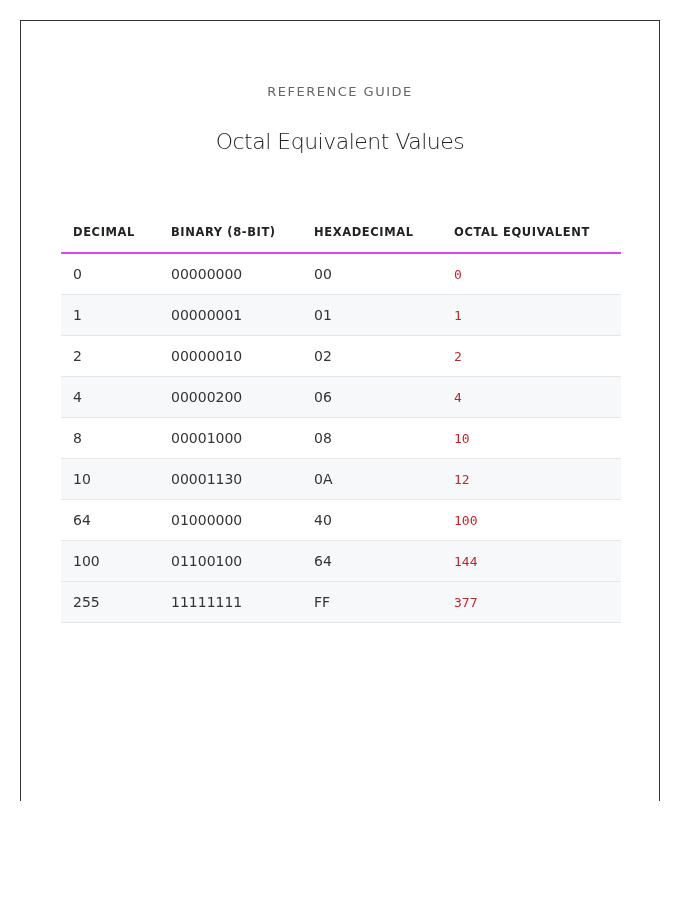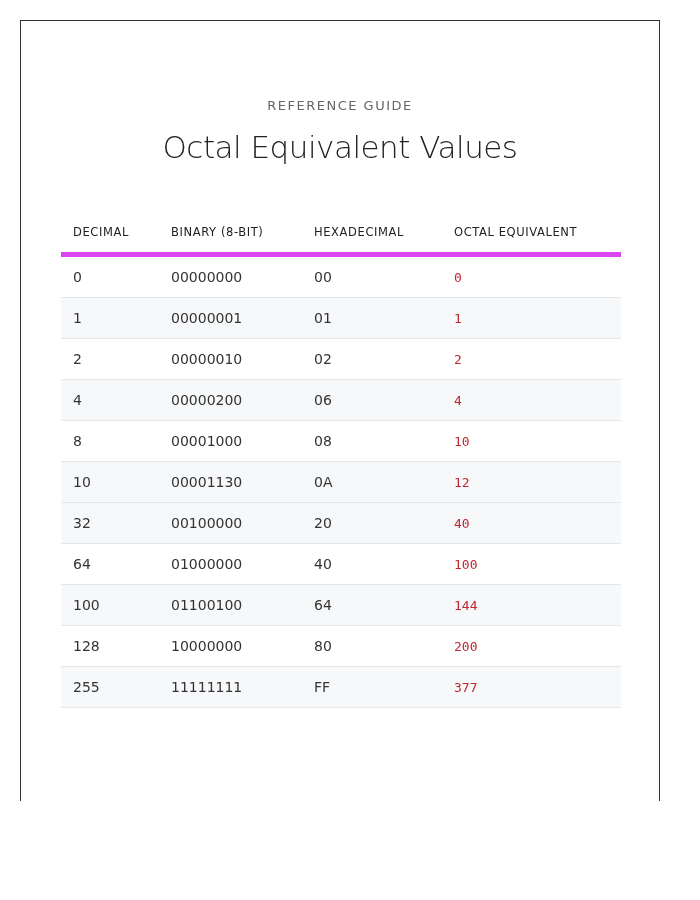--- a/index.html
+++ b/index.html
@@ -20,57 +20,57 @@
       border-right: 1px solid #333333;
       border-top: 1px solid #333333;
       box-sizing: border-box;
       background: #ffffff;
       overflow: hidden;
     }
     .eyebrow {
       position: absolute;
       left: 0;
       right: 0;
-      top: 77px;
+      top: 63px;
       text-align: center;
       font-family: "DejaVu Sans", sans-serif;
       font-size: 13px;
       letter-spacing: 1.5px;
       color: #666666;
       text-transform: uppercase;
     }
     .title {
       position: absolute;
       left: 0;
       right: 0;
       top: 108px;
       text-align: center;
       font-family: "DejaVu Sans", sans-serif;
       font-weight: 200;
-      font-size: 31px;
+      font-size: 22px;
       color: #222222;
       letter-spacing: -0.5px;
     }
     table {
       position: absolute;
       left: 40px;
       top: 191px;
       width: 560px;
       border-collapse: collapse;
       font-family: "DejaVu Sans", sans-serif;
     }
     th {
       text-align: left;
       font-size: 11.5px;
-      font-weight: 400;
+      font-weight: 700;
       letter-spacing: 0.6px;
       color: #222222;
       height: 40px;
       padding: 0 0 0 12px;
-      border-bottom: 5px solid #d946ef;
+      border-bottom: 2px solid #d946ef;
       vertical-align: middle;
       text-transform: uppercase;
     }
     td {
       height: 40px;
       padding: 0 0 0 12px;
       font-size: 14px;
       color: #333333;
       border-bottom: 1px solid #e4e6e8;
       vertical-align: middle;
@@ -138,44 +138,32 @@
         <td>00001000</td>
         <td>08</td>
         <td class="octal">10</td>
       </tr>
       <tr class="alt">
         <td>10</td>
         <td>00001130</td>
         <td>0A</td>
         <td class="octal">12</td>
       </tr>
-      <tr class="alt">
-        <td>32</td>
-        <td>00100000</td>
-        <td>20</td>
-        <td class="octal">40</td>
-      </tr>
       <tr>
         <td>64</td>
         <td>01000000</td>
         <td>40</td>
         <td class="octal">100</td>
       </tr>
       <tr class="alt">
         <td>100</td>
         <td>01100100</td>
         <td>64</td>
         <td class="octal">144</td>
       </tr>
-      <tr>
-        <td>128</td>
-        <td>10000000</td>
-        <td>80</td>
-        <td class="octal">200</td>
-      </tr>
       <tr class="alt">
         <td>255</td>
         <td>11111111</td>
         <td>FF</td>
         <td class="octal">377</td>
       </tr>
     </tbody>
   </table>
 </div>
 

